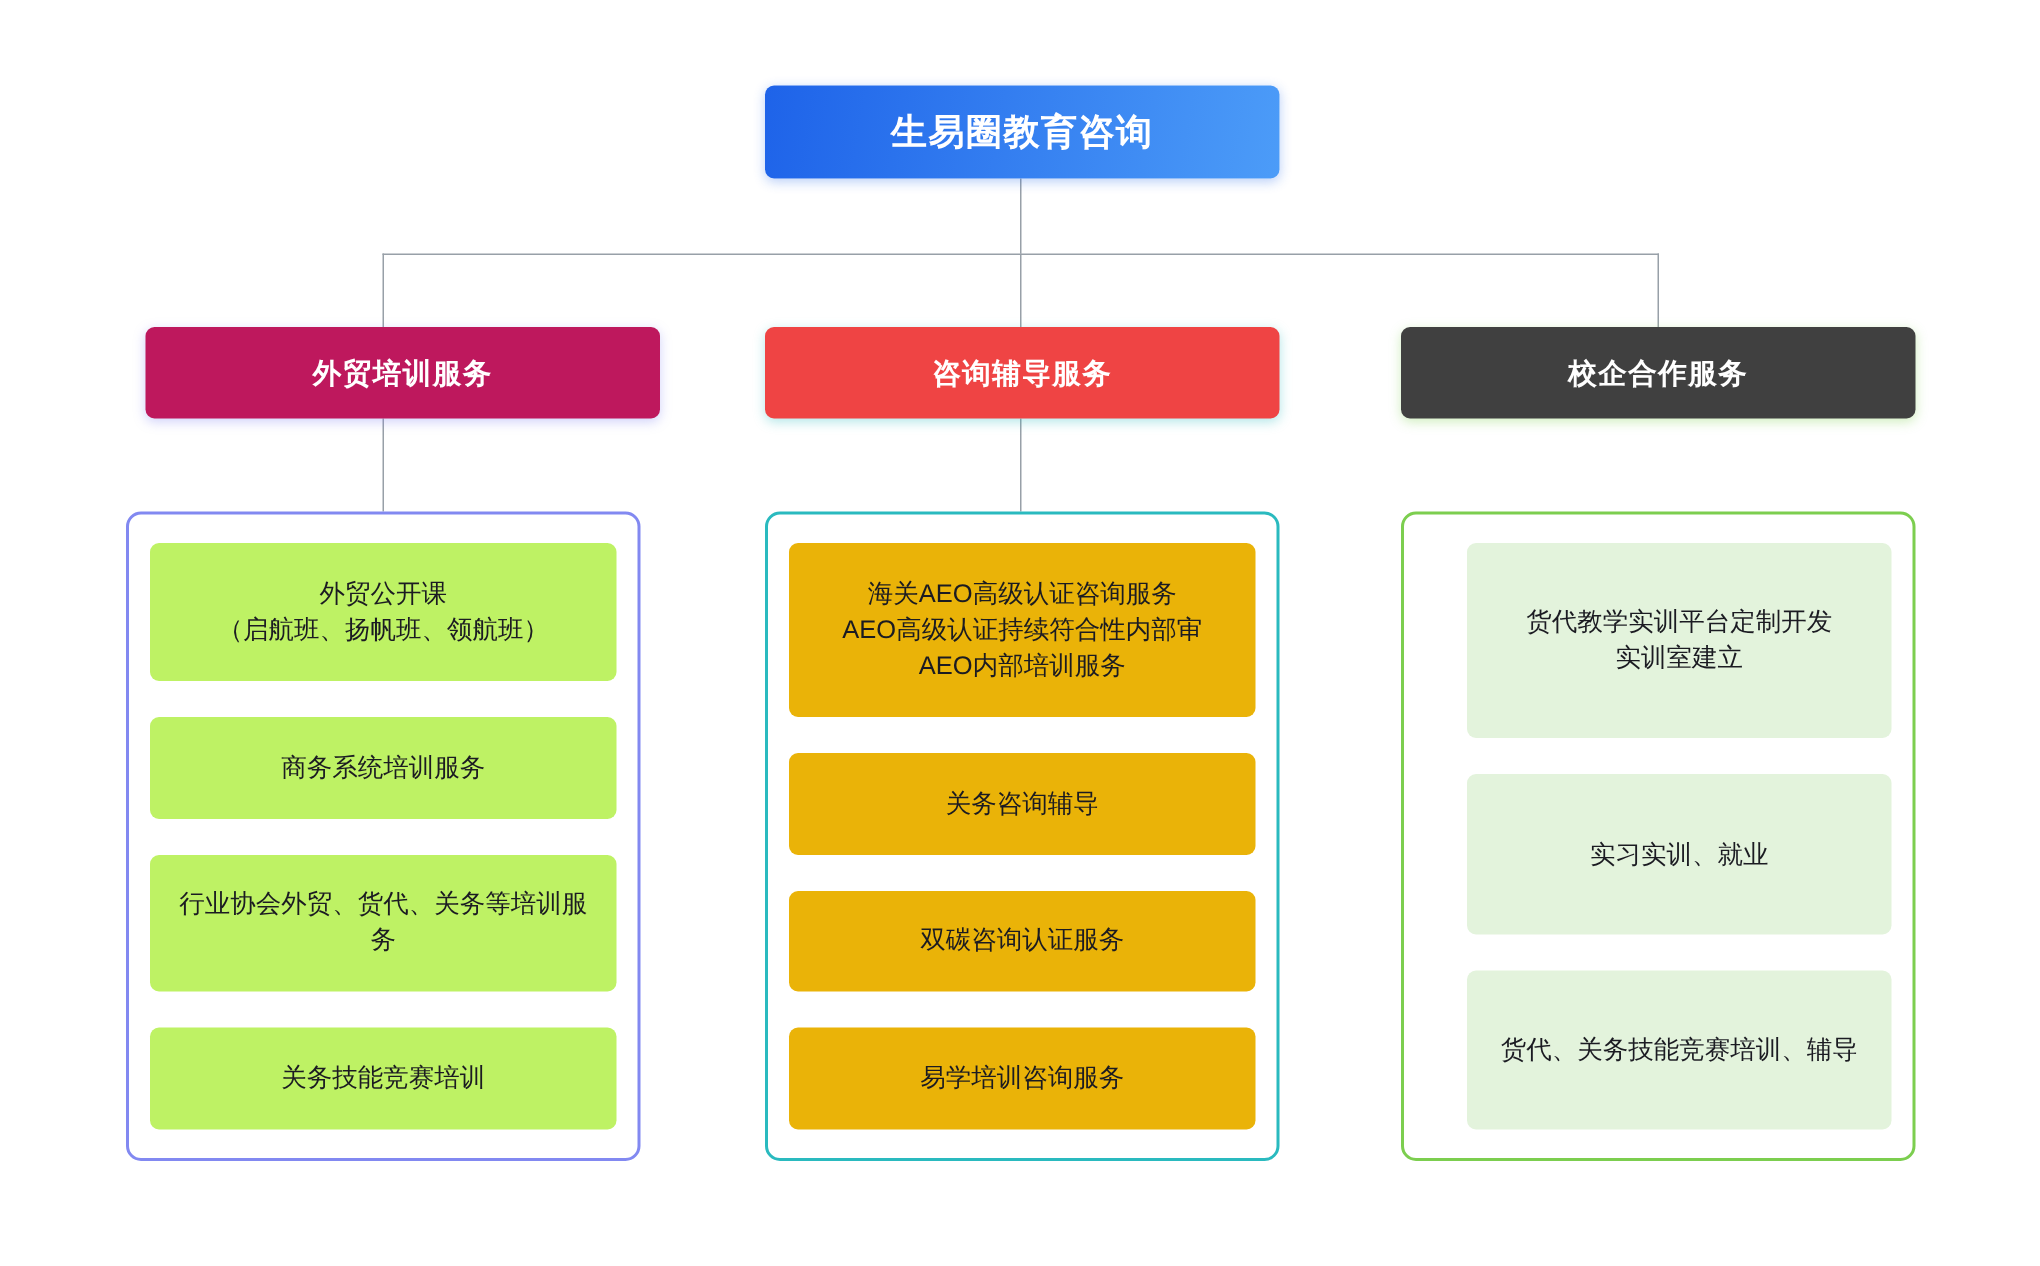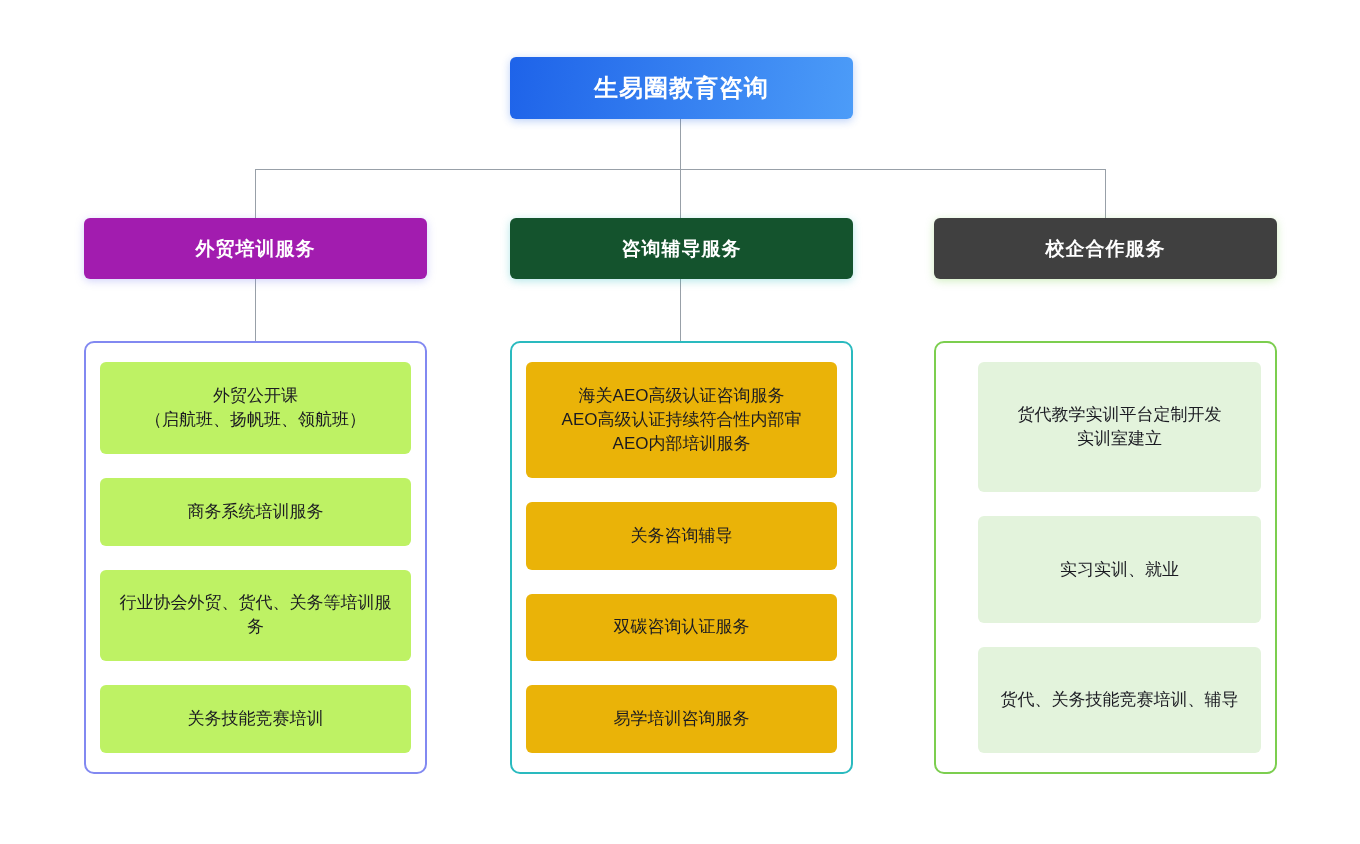--- a/index.html
+++ b/index.html
@@ -36,22 +36,22 @@
     position: absolute;
     top: 218px;
     width: 343px; height: 61px;
     border-radius: 6px;
     color: #ffffff;
     font-weight: bold;
     font-size: 19px;
     display: flex; align-items: center; justify-content: center;
     letter-spacing: 1px;
   }
-  .branch-header.purple { left: 84px;  background: #a21caf; box-shadow: 0 2px 8px rgba(122,127,242,.35); }
-  .branch-header.teal   { left: 510px; background: #14532d; box-shadow: 0 2px 8px rgba(38,183,188,.35); }
+  .branch-header.purple { left: 97px;  background: #be185d; box-shadow: 0 2px 8px rgba(122,127,242,.35); }
+  .branch-header.teal   { left: 510px; background: #ef4444; box-shadow: 0 2px 8px rgba(38,183,188,.35); }
   .branch-header.green  { left: 934px; background: #404040; box-shadow: 0 2px 8px rgba(119,206,71,.35); }
 
   
   .branch-container {
     position: absolute;
     top: 341px;
     width: 343px; height: 433px;
     background: #ffffff;
     border: 2px solid;
     border-radius: 10px;

